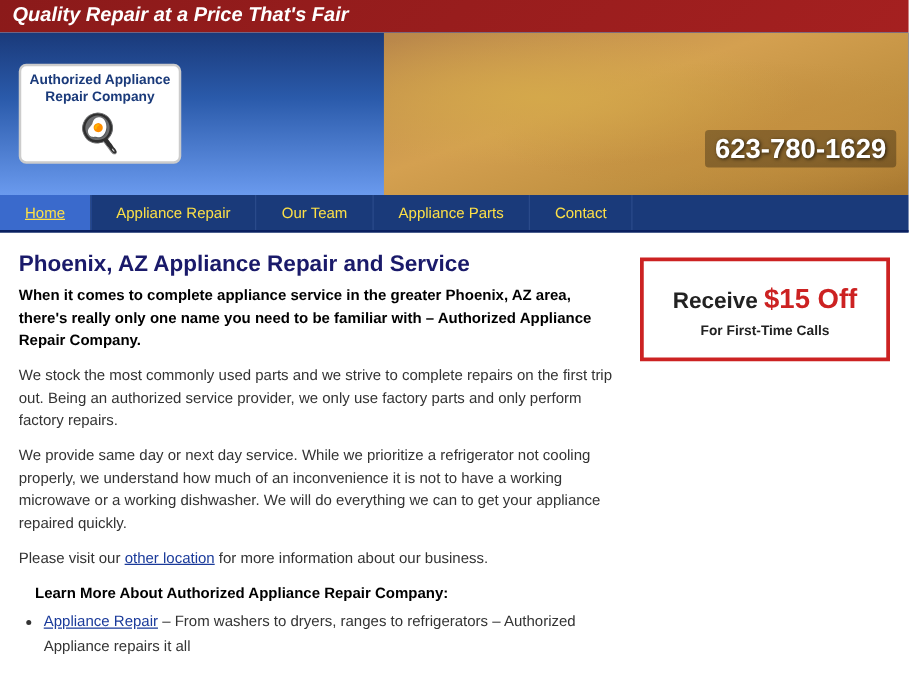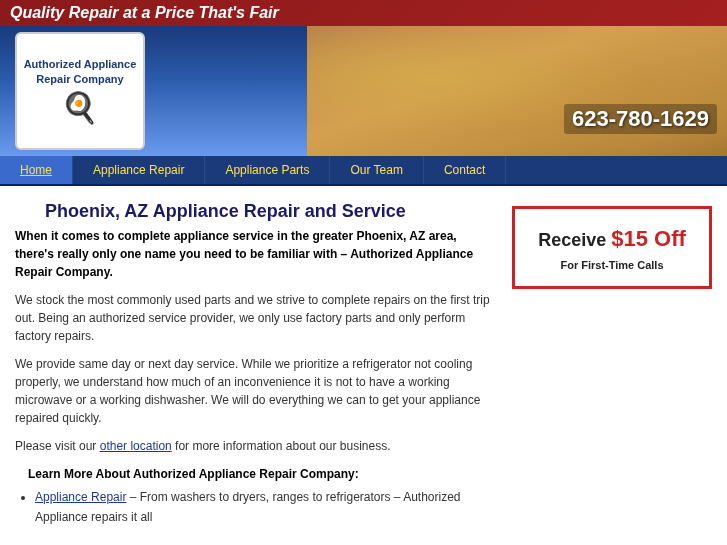--- a/index.html
+++ b/index.html
@@ -24,21 +24,21 @@
       align-items: center;
       position: relative;
       overflow: hidden;
     }
 
     .logo-box {
       background: white;
       border: 2px solid #ccc;
       border-radius: 6px;
       width: 130px;
-      height: 118px;
+      height: 80px;
       margin: 15px 15px;
       display: flex;
       flex-direction: column;
       align-items: center;
       justify-content: center;
       flex-shrink: 0;
     }
     .logo-text {
       font-size: 11px;
       font-weight: bold;
@@ -120,21 +120,20 @@
     .content-right {
       width: 200px;
       flex-shrink: 0;
     }
 
     h1.page-title {
       font-size: 18px;
       color: #1a1a6a;
       margin-bottom: 5px;
       font-weight: bold;
-      margin-left: 30px;
     }
     h2.company-name {
       font-size: 14px;
       color: #333;
       margin-bottom: 12px;
       font-weight: normal;
     }
 
     .intro-bold {
       font-weight: bold;
@@ -211,22 +210,22 @@
     <div class="kitchen-photo">
       <div class="kitchen-photo-inner"></div>
     </div>
     <div class="phone-number">623-780-1629</div>
   </div>
 </div>
 
 <nav class="nav-bar">
   <div class="nav-item active">Home</div>
   <div class="nav-item">Appliance Repair</div>
+  <div class="nav-item">Our Team</div>
   <div class="nav-item">Appliance Parts</div>
-  <div class="nav-item">Our Team</div>
   <div class="nav-item">Contact</div>
 </nav>
 
 <div class="main-content">
   <div class="content-left">
 
     <h1 class="page-title">Phoenix, AZ Appliance Repair and Service</h1>
 
     <p class="intro-bold">When it comes to complete appliance service in the greater Phoenix, AZ area, there's really only one name you need to be familiar with – Authorized Appliance Repair Company.</p>
     <p class="body-text">We stock the most commonly used parts and we strive to complete repairs on the first trip out. Being an authorized service provider, we only use factory parts and only perform factory repairs.</p>

